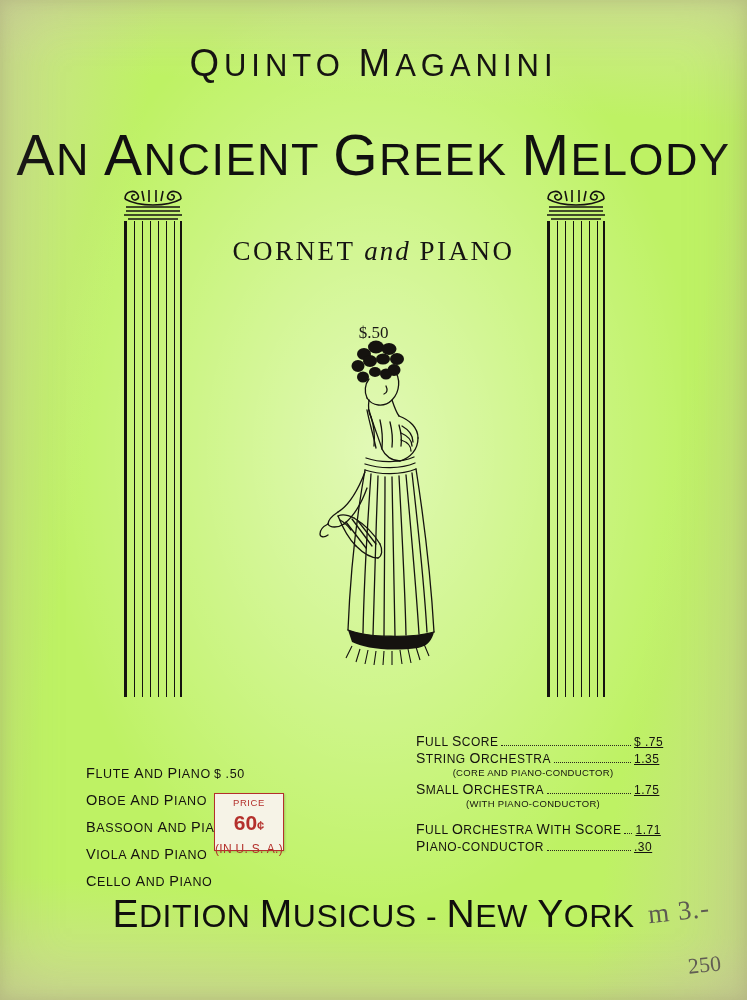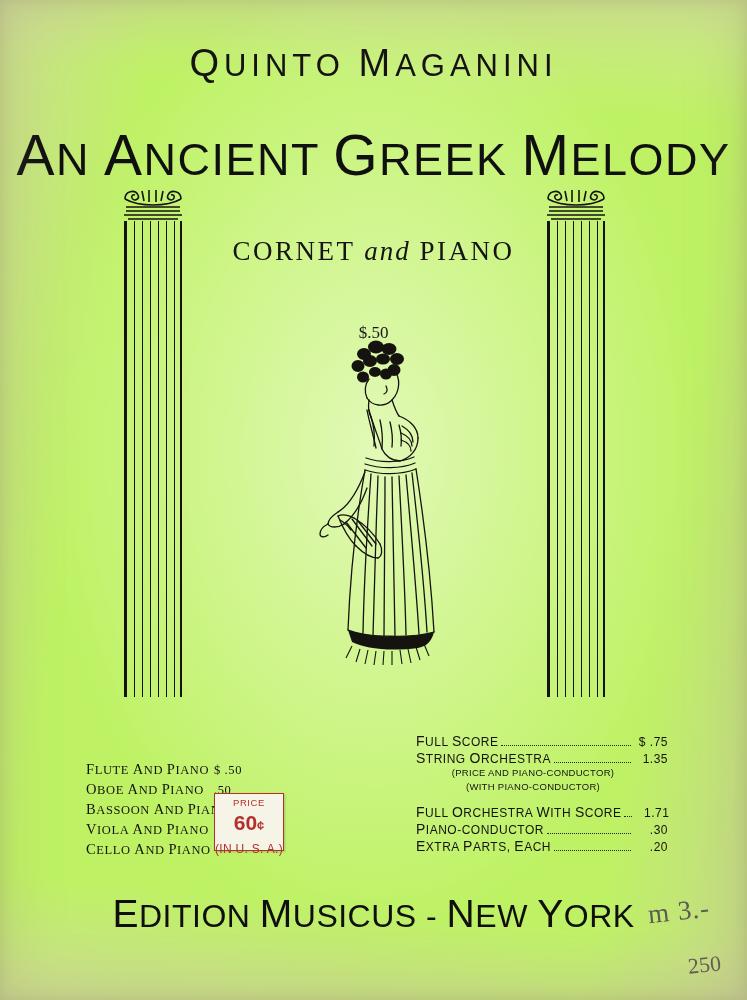--- a/index.html
+++ b/index.html
@@ -132,25 +132,25 @@
     left: 268px;
     width: 220px;
     height: 370px;
   }
 
   
   .left-list {
     position: absolute;
     left: 86px;
     top: 760px;
-    font-family: Liberation Serif, serif;
+    font-family: Liberation Sans, sans-serif;
     font-size: 12.5px;
     letter-spacing: 0.6px;
     color: #15130f;
-    line-height: 19px;
+    line-height: 26px;
   }
   .left-list .row { white-space: nowrap; }
   .left-list .nm { display: inline-block; width: 128px; }
   .left-list .pr { display: inline-block; }
   .left-list .cap { font-size: 14.5px; }
 
   .right-list {
     position: absolute;
     left: 416px;
     top: 733px;
@@ -166,21 +166,21 @@
     white-space: nowrap;
     margin-bottom: 1px;
   }
   .right-list .nm { flex: 0 0 auto; }
   .right-list .dots {
     flex: 1 1 auto;
     border-bottom: 1.3px dotted #2a2620;
     margin: 0 3px 3px 3px;
     min-width: 8px;
   }
-  .right-list .pr { flex: 0 0 auto; text-align: right; min-width: 34px; }
+  .right-list .pr { flex: 0 0 auto; min-width: 34px; text-decoration: underline; }
   .right-list .cap { font-size: 14px; }
   .right-list .note {
     font-size: 9.5px;
     letter-spacing: 0.3px;
     margin: 0 0 3px 0;
     text-align: center;
     padding-right: 18px;
   }
   .right-list .gap { height: 9px; }
 
@@ -414,38 +414,38 @@
     <div class="row">
       <span class="nm"><span class="cap">F</span>ULL <span class="cap">S</span>CORE</span>
       <span class="dots"></span>
       <span class="pr">$ .75</span>
     </div>
     <div class="row">
       <span class="nm"><span class="cap">S</span>TRING <span class="cap">O</span>RCHESTRA</span>
       <span class="dots"></span>
       <span class="pr">1.35</span>
     </div>
-    <div class="note">(PRICE AND PIANO-CONDUCTOR)</div>
+    <div class="note">(CORE AND PIANO-CONDUCTOR)</div>
+    <div class="row">
+      <span class="nm"><span class="cap">S</span>MALL <span class="cap">O</span>RCHESTRA</span>
+      <span class="dots"></span>
+      <span class="pr">1.75</span>
+    </div>
     <div class="note">(WITH PIANO-CONDUCTOR)</div>
     <div class="gap"></div>
     <div class="row">
       <span class="nm"><span class="cap">F</span>ULL <span class="cap">O</span>RCHESTRA <span class="cap">W</span>ITH <span class="cap">S</span>CORE</span>
       <span class="dots"></span>
       <span class="pr">1.71</span>
     </div>
     <div class="row">
       <span class="nm"><span class="cap">P</span>IANO-CONDUCTOR</span>
       <span class="dots"></span>
       <span class="pr">.30</span>
     </div>
-    <div class="row">
-      <span class="nm"><span class="cap">E</span>XTRA <span class="cap">P</span>ARTS, <span class="cap">E</span>ACH</span>
-      <span class="dots"></span>
-      <span class="pr">.20</span>
-    </div>
   </div>
 
   <div class="publisher">
     <span><span class="cap">E</span>DITION <span class="cap">M</span>USICUS - <span class="cap">N</span>EW <span class="cap">Y</span>ORK</span>
   </div>
 
   <div class="pencil pencil-1">m 3.-</div>
   <div class="pencil pencil-2">250</div>
 
   <div class="edge-shadow"></div>

